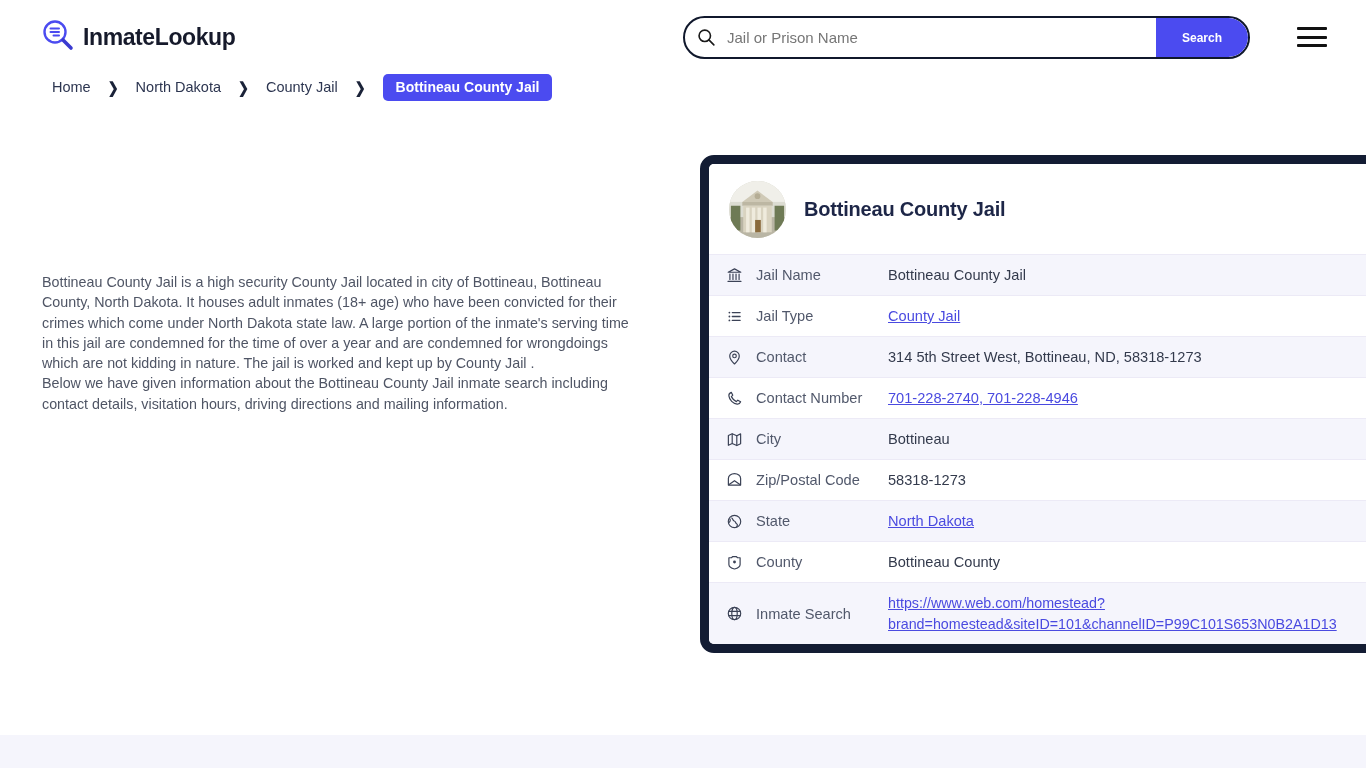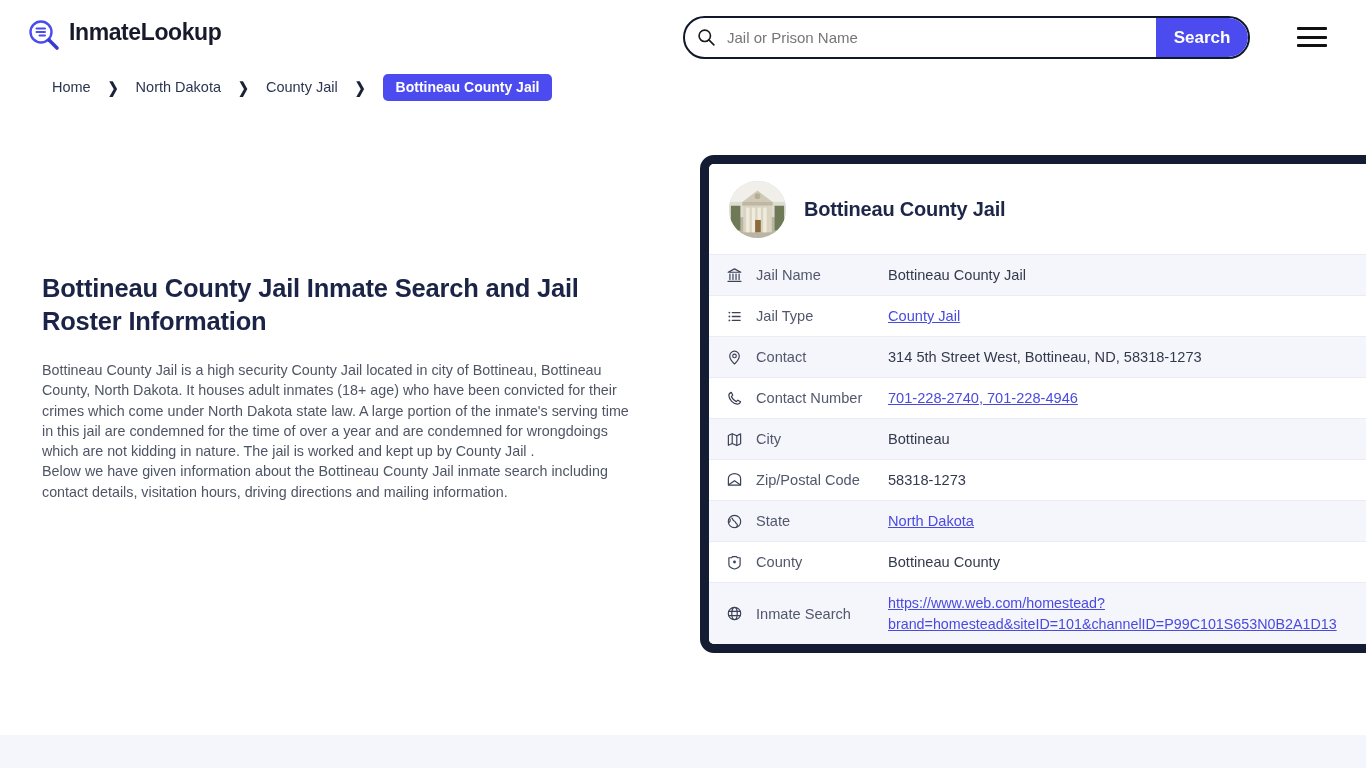--- a/index.html
+++ b/index.html
@@ -23,24 +23,24 @@
     top: 0; left: 0;
     width: 1366px;
     height: 74px;
     background: #ffffff;
     display: flex;
     align-items: center;
   }
 
   .brand {
     position: absolute;
-    left: 28px;
+    left: 42px;
     top: 19px;
     display: flex;
-    align-items: flex-start;
+    align-items: flex-end;
     gap: 9px;
     text-decoration: none;
   }
   .brand-icon {
     width: 32px;
     height: 32px;
     display: block;
   }
   .brand-name {
     font-size: 23px;
@@ -84,21 +84,21 @@
   }
   .search-input::placeholder { color: #767676; }
   .search-btn {
     flex: 0 0 auto;
     width: 92px;
     height: 100%;
     background: #4b4bf0;
     color: #ffffff;
     border: none;
     font-family: "Liberation Sans", sans-serif;
-    font-size: 17px;
+    font-size: 12px;
     font-weight: 700;
     cursor: pointer;
     border-radius: 0 20px 20px 0;
   }
 
   .hamburger {
     position: absolute;
     left: 1297px;
     top: 26px;
     width: 32px;
@@ -304,21 +304,20 @@
   <a class="crumb" href="#">Home</a>
   <span class="crumb-sep">❯</span>
   <a class="crumb" href="#">North Dakota</a>
   <span class="crumb-sep">❯</span>
   <a class="crumb" href="#">County Jail</a>
   <span class="crumb-sep">❯</span>
   <span class="crumb-current">Bottineau County Jail</span>
 </nav>
 
 <section class="left-col">
-  <h1 class="page-title">Bottineau County Jail Inmate Search and Jail Roster Information</h1>
   <p class="body-para">Bottineau County Jail is a high security County Jail located in city of Bottineau, Bottineau County, North Dakota. It houses adult inmates (18+ age) who have been convicted for their crimes which come under North Dakota state law. A large portion of the inmate's serving time in this jail are condemned for the time of over a year and are condemned for wrongdoings which are not kidding in nature. The jail is worked and kept up by County Jail .</p>
   <p class="body-para">Below we have given information about the Bottineau County Jail inmate search including contact details, visitation hours, driving directions and mailing information.</p>
 </section>
 
 <section class="info-card">
 
   <div class="card-head">
     <div class="card-thumb">
       <svg viewBox="0 0 60 60" aria-hidden="true">
         <rect x="0" y="0" width="60" height="60" fill="#dcdcd2"></rect>

